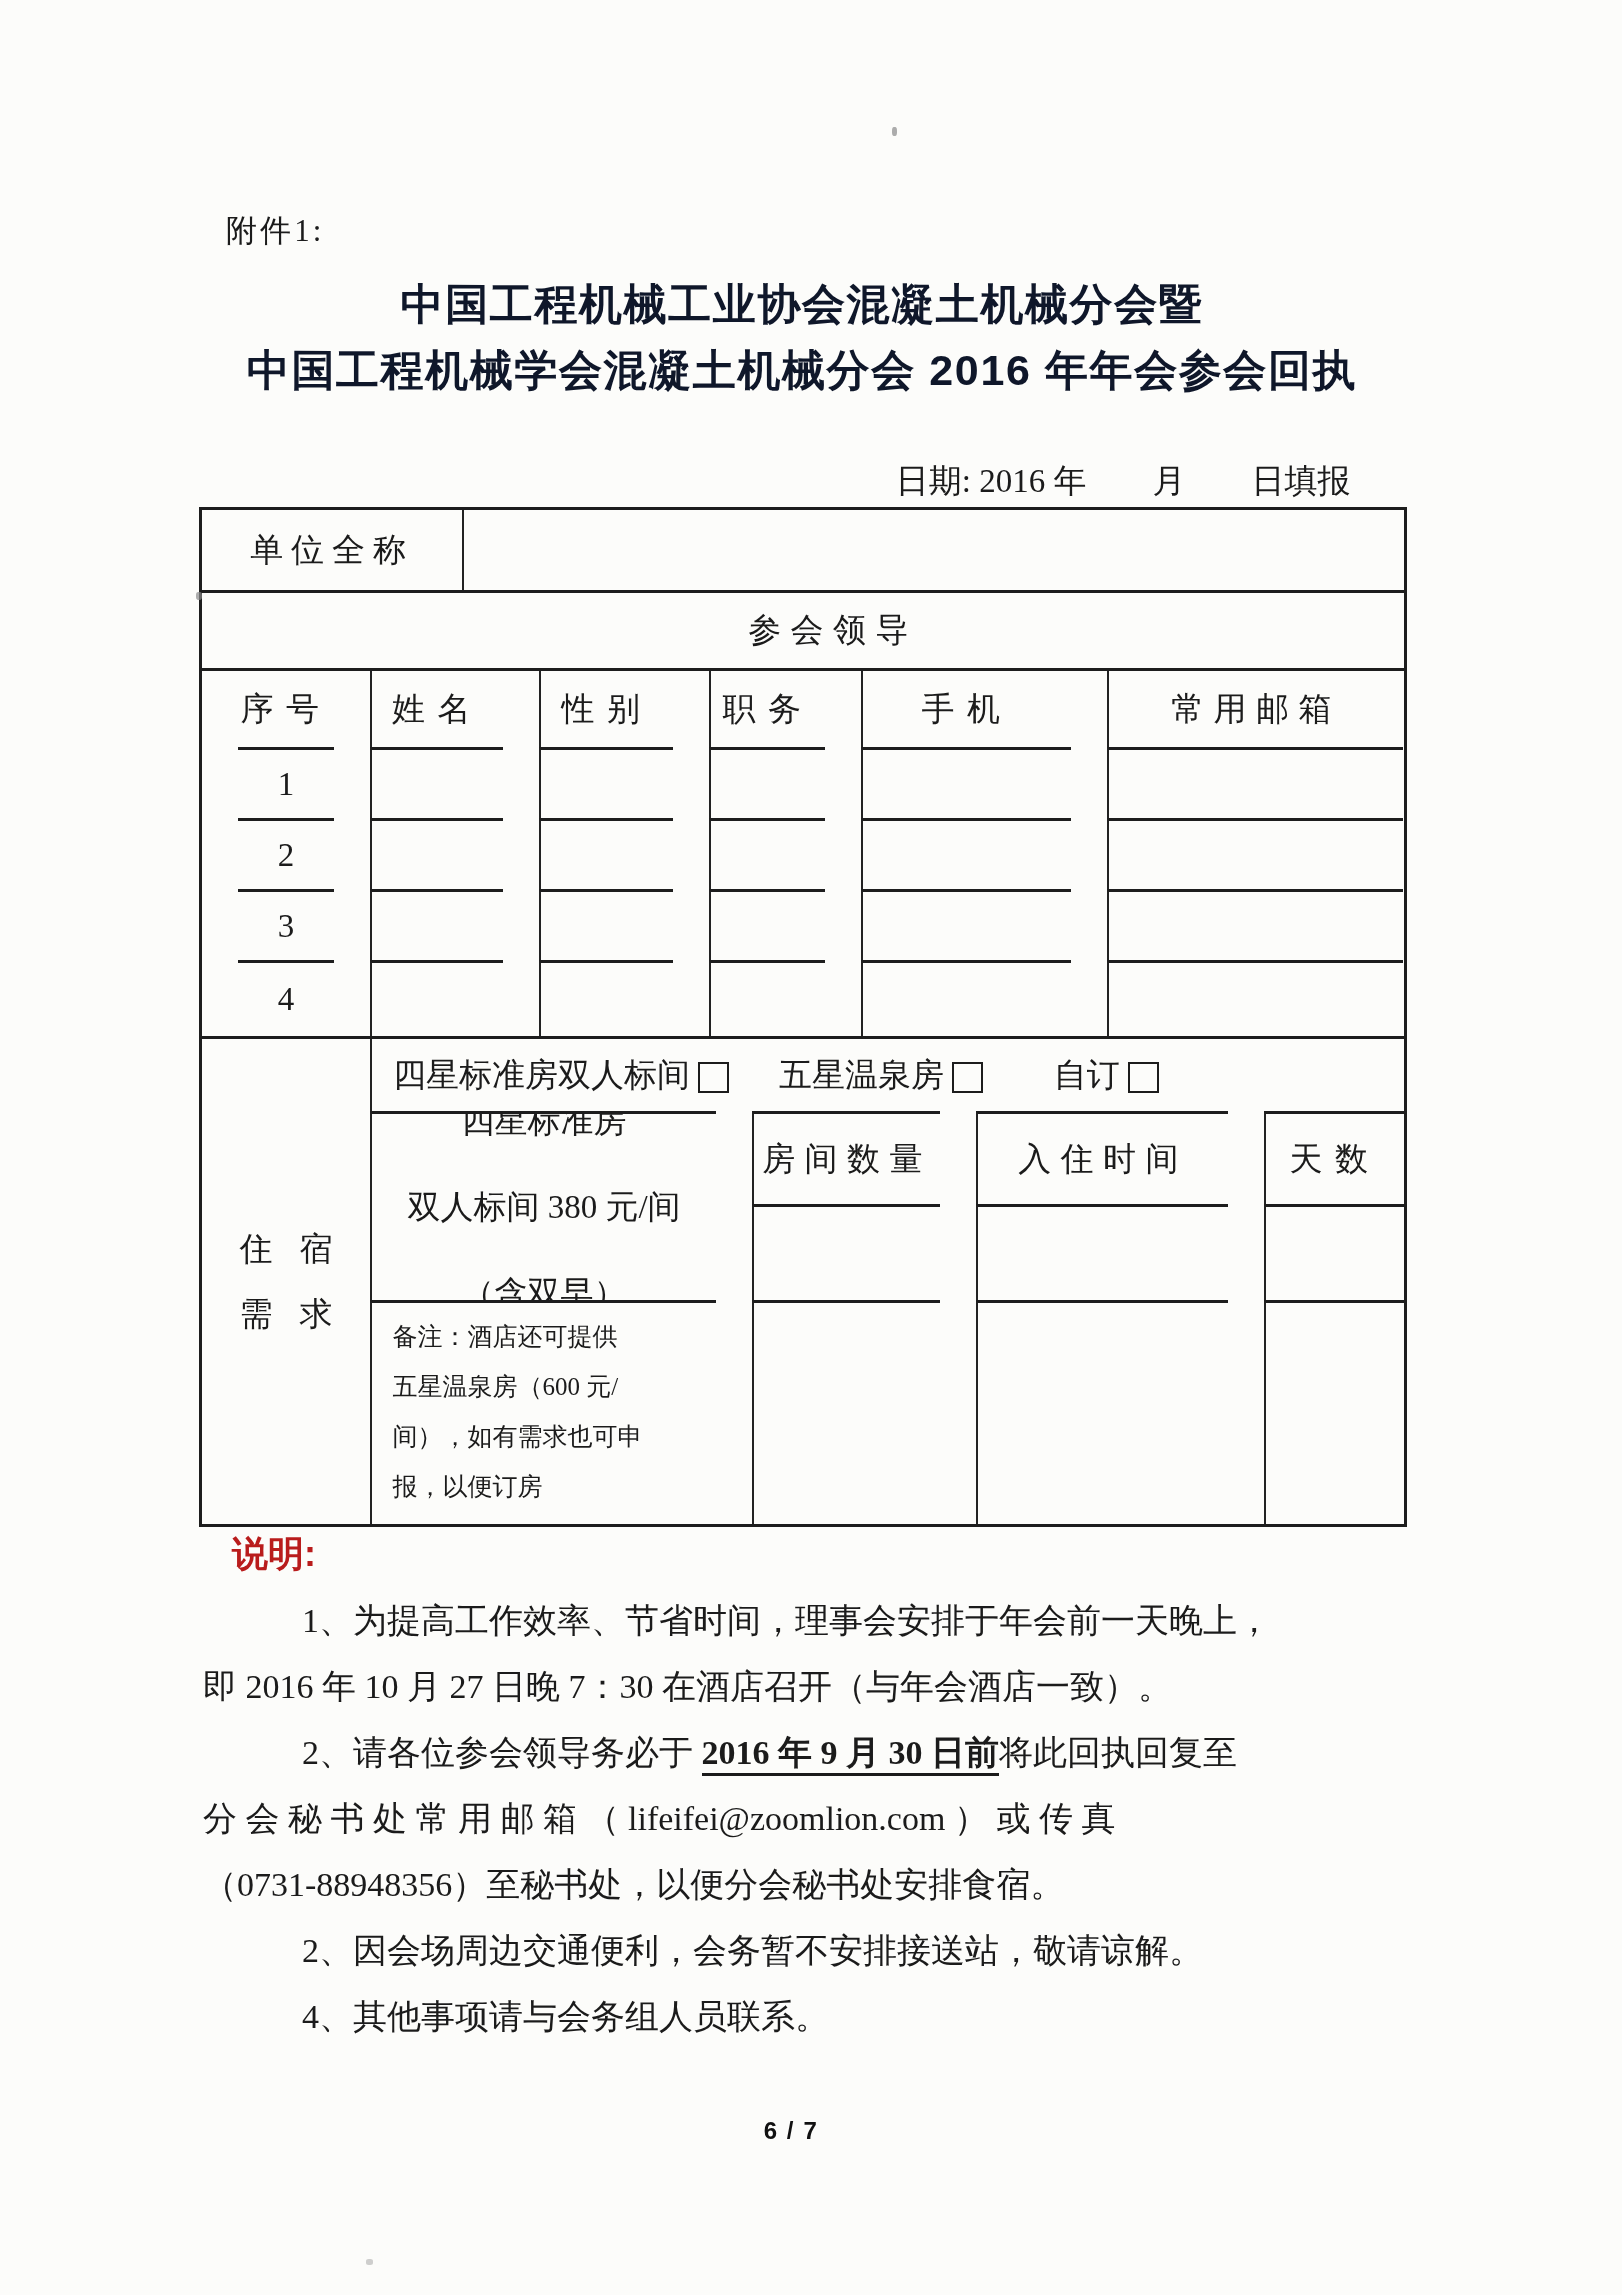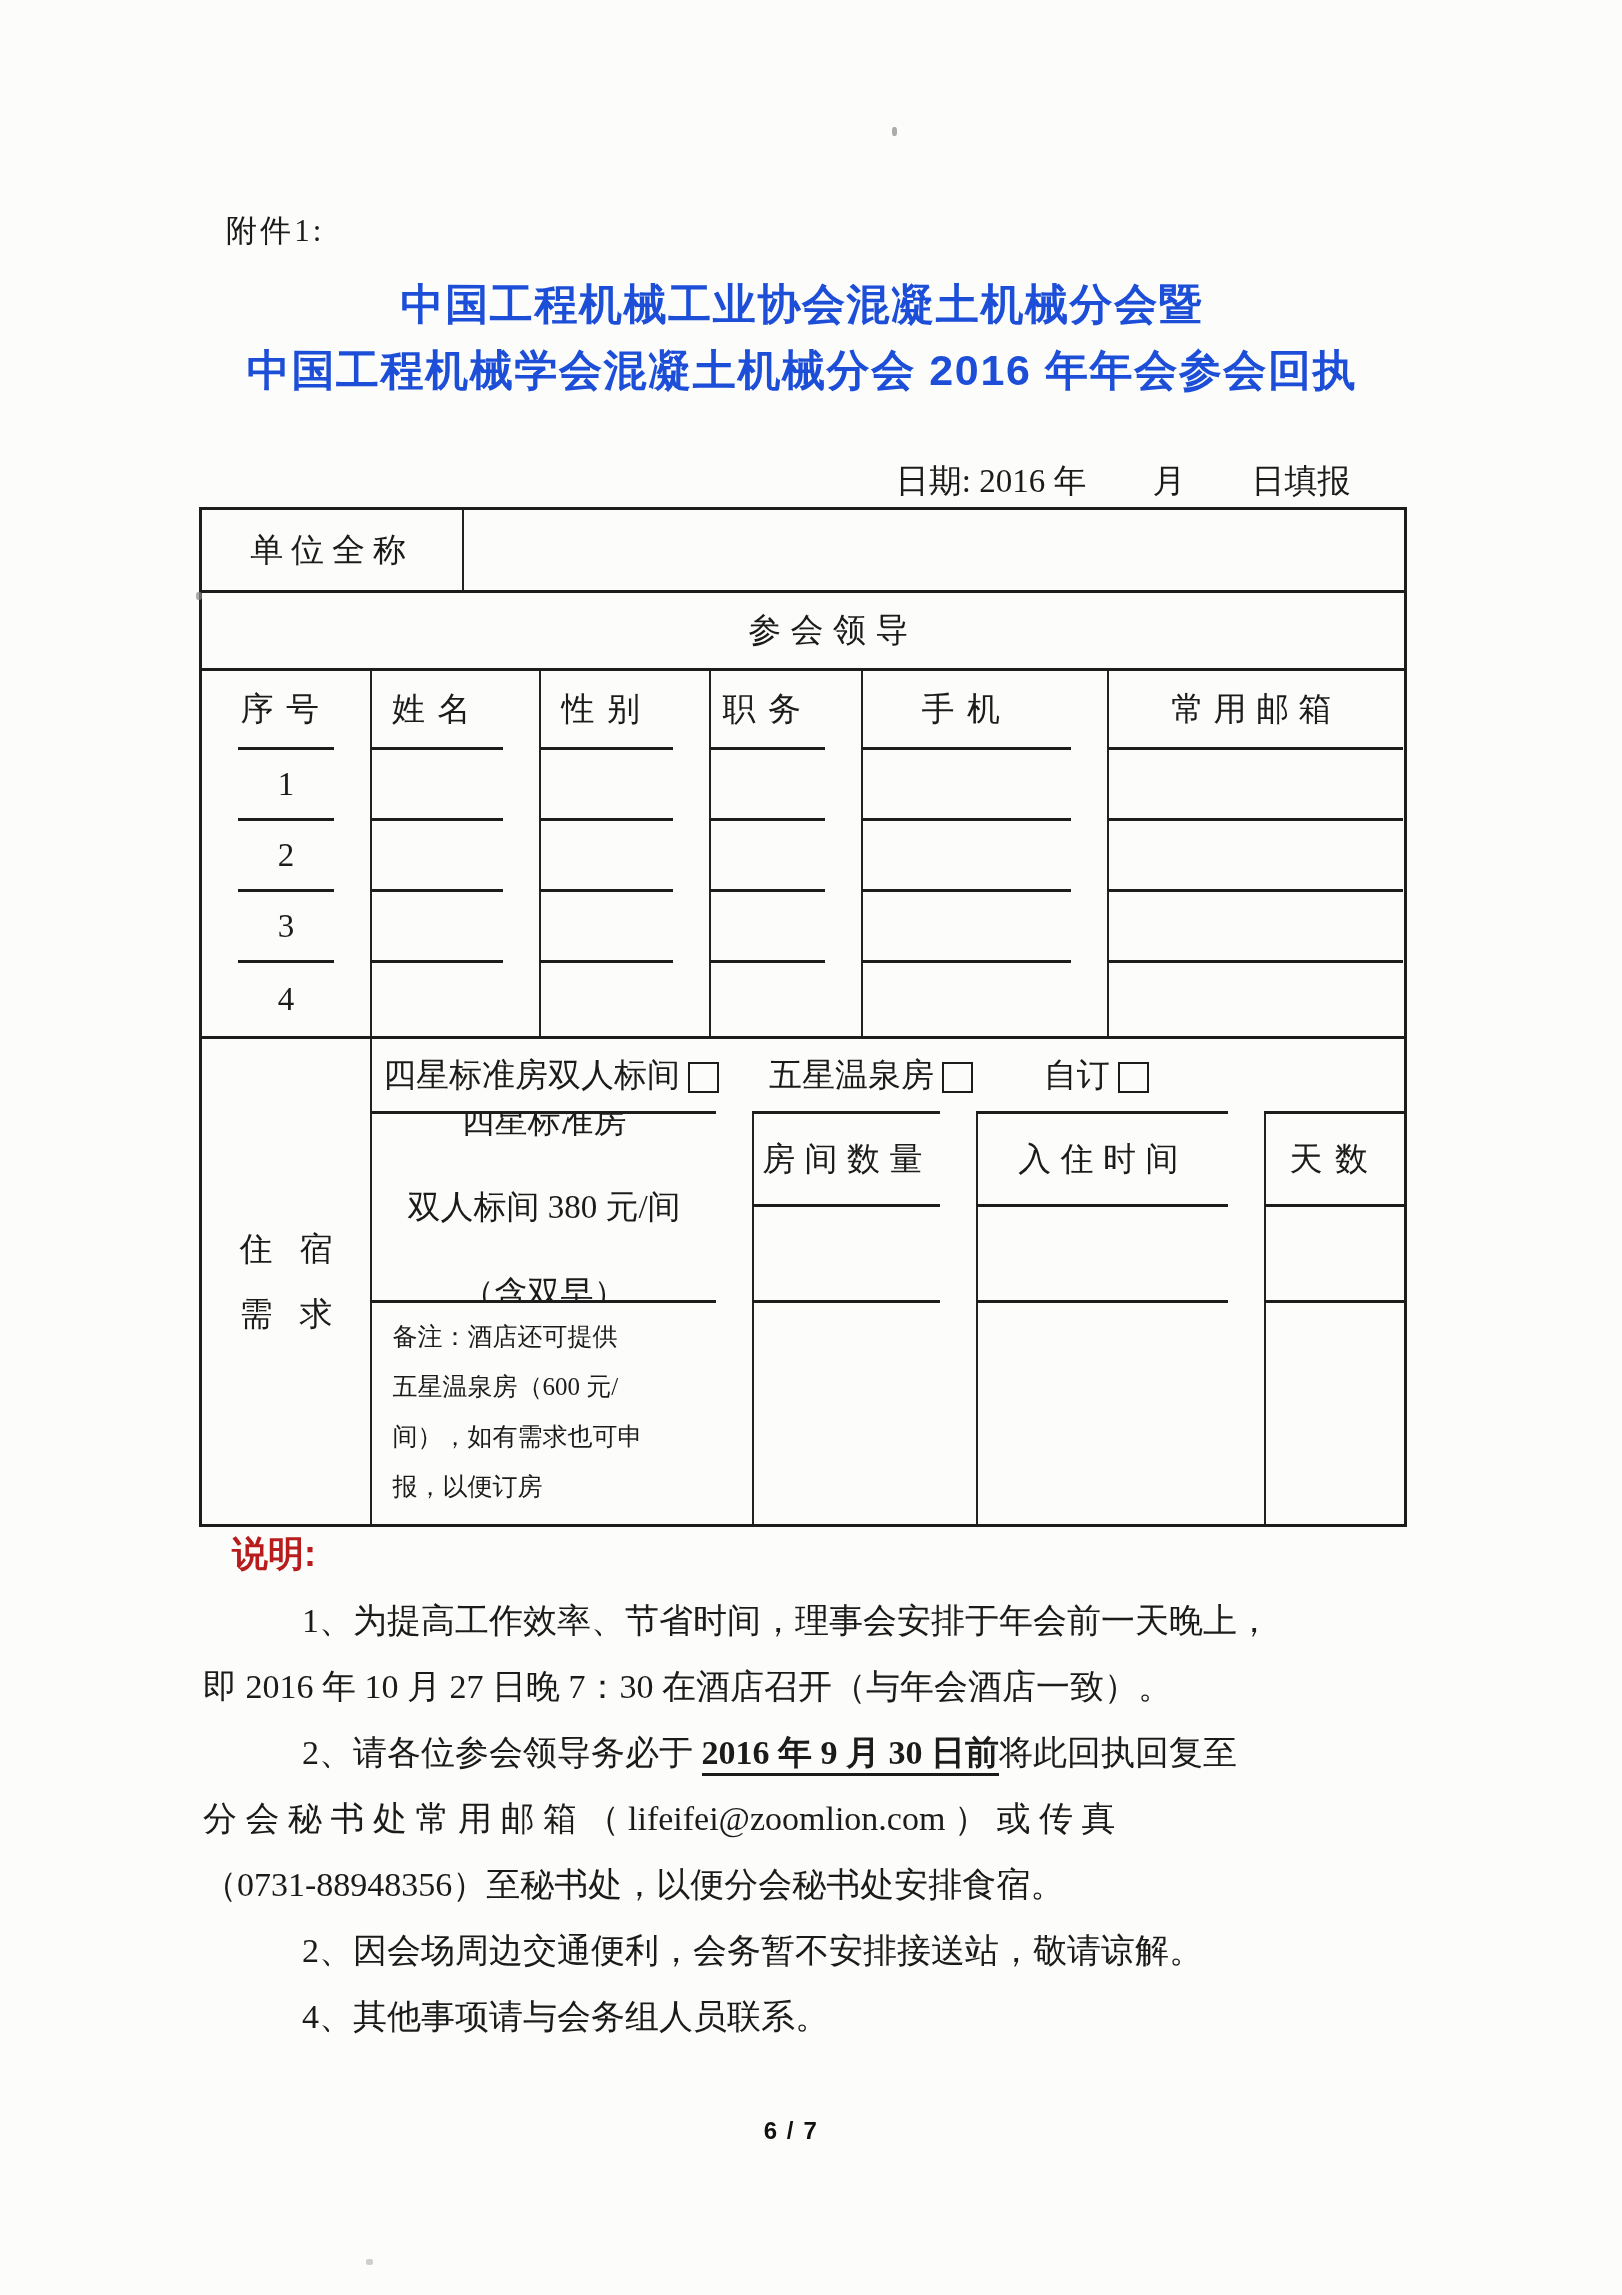--- a/index.html
+++ b/index.html
@@ -10,21 +10,21 @@
     font-family:"Liberation Serif","DejaVu Serif",serif;
   }
   
   .attachment {
     position:absolute; left:226px; top:210px;
     font-size:31px; letter-spacing:3.1px;
   }
   .title {
     position:absolute; left:199px; width:1206px; text-align:center;
     font-family:"Liberation Sans","DejaVu Sans",sans-serif;
-    font-weight:bold; font-size:43px; letter-spacing:1.6px; color:#1d4ed8;
+    font-weight:bold; font-size:43px; letter-spacing:1.6px; color:#0f172a;
   }
   .t1 { top:276px; }
   .t2 { top:342px; }
   .dateline {
     position:absolute; left:199px; top:459px; width:1175px;
     text-align:right; padding-right:23.6px; font-size:33px;
   }
   
   .formtable {
     position:absolute; left:199px; top:507px; width:1208px;
@@ -41,21 +41,21 @@
   .cell { display:flex; align-items:center; justify-content:center;
           font-size:33px; overflow:hidden;margin-left:36px; }
   .lbl { letter-spacing:7.9px; }
   .hdr { letter-spacing:9.4px; }
   .ls16 { letter-spacing:12.6px; }
   .num { font-size:33px; }
   
   .dlabel { display:flex; flex-direction:column; align-items:center;
             justify-content:center; gap:44px; font-size:33px; }
   .dlabel div { letter-spacing:27px; margin-right:-27px; }
-  .opts { justify-content:flex-start; padding-left:11px; font-size:33px; }
+  .opts { justify-content:flex-start; padding-left:21px; font-size:33px; }
   .opt { display:inline-flex; align-items:center; white-space:nowrap; }
   .opt + .opt { margin-left:50px; }
   .opt.last { margin-left:71px; }
   .box { width:31px; height:31px; border:2.4px solid #1c1c1c;
          display:inline-block; margin-left:7.9px; margin-top:4.7px; background:#fcfcfa; }
   .roomdesc { display:flex; flex-direction:column; align-items:center;
               justify-content:center; font-size:33px; line-height:52px; }
   .remark { display:block; font-size:25px; line-height:50px;
             padding:9.4px 11px 0 20.4px; text-align:left; }
   

